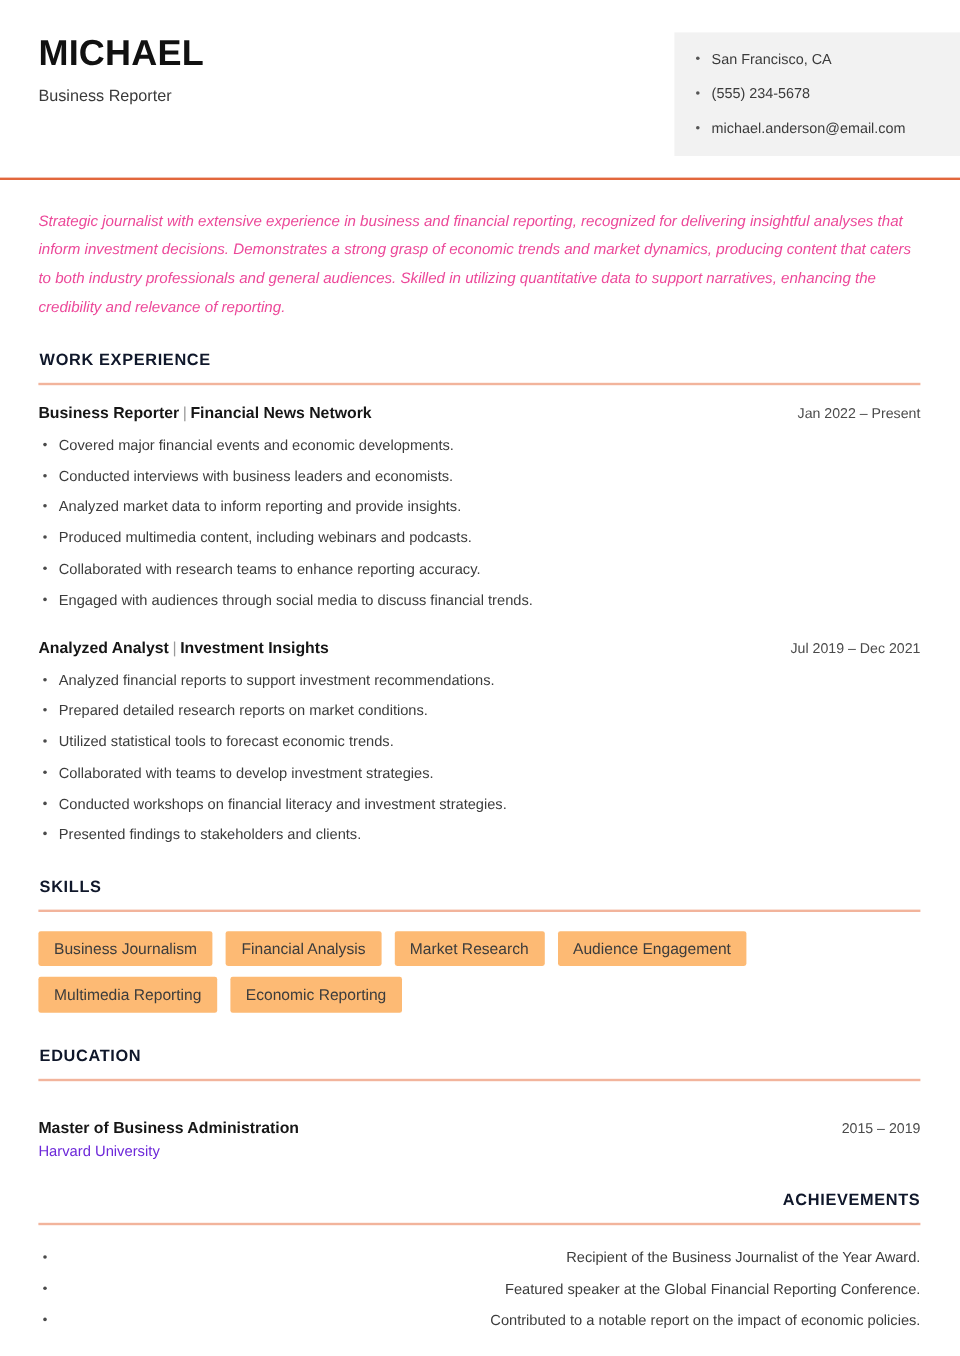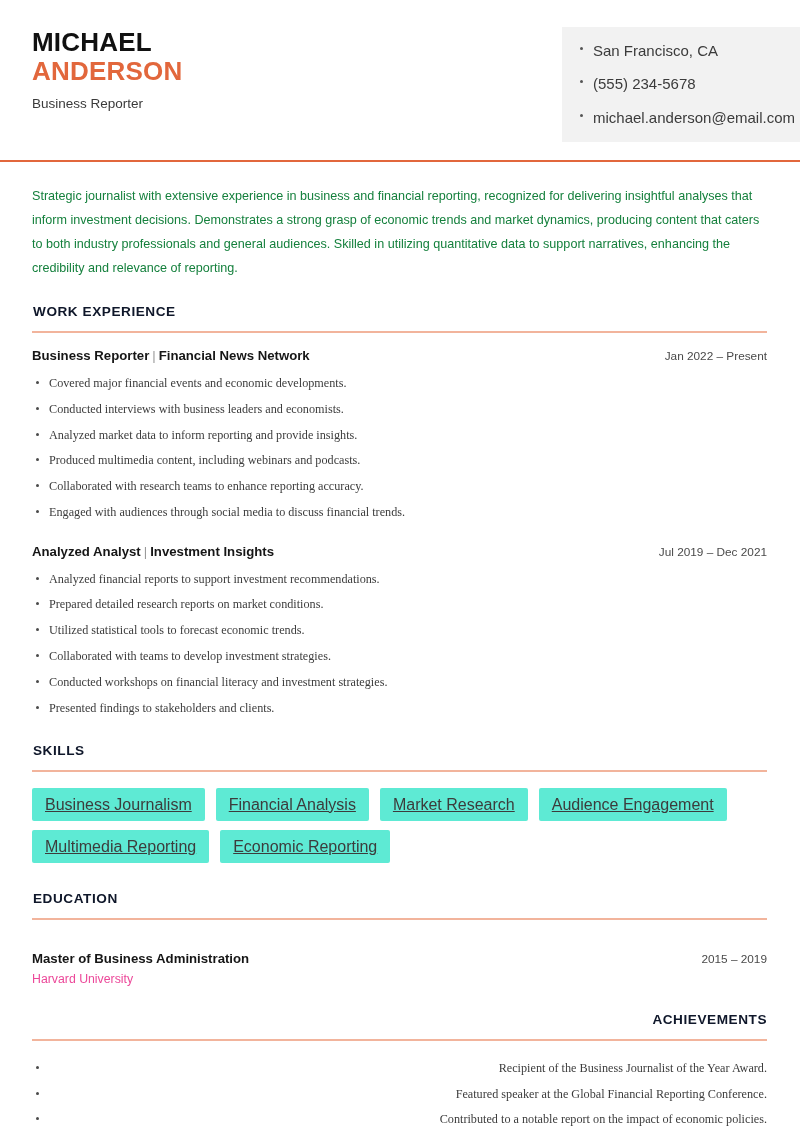--- a/index.html
+++ b/index.html
@@ -19,21 +19,21 @@
   .header {
     position: relative;
     display: flex;
     align-items: flex-start;
     justify-content: space-between;
     padding: 22px 0 0 0;
     min-height: 110px;
   }
   .identity { padding-left: 32px; padding-top: 6px; }
   .name-line {
-    font-size: 26px;
+    font-size: 30px;
     font-weight: bold;
     letter-spacing: 0.2px;
     line-height: 1.12;
   }
   .name-first { color: #111111; }
   .name-last  { color: #E2673C; }
   .job-title {
     margin-top: 10px;
     font-size: 13.5px;
     color: #3a3a3a;
@@ -42,21 +42,21 @@
 
   .contact-box {
     width: 238px;
     background: #f2f2f2;
     padding: 14px 16px 14px 18px;
     margin-top: 5px;
   }
   .contact-list { list-style: none; margin: 0; padding: 0; }
   .contact-list li {
     position: relative;
-    font-size: 15px;
+    font-size: 12px;
     color: #3b3b3b;
     line-height: 1.35;
     padding-left: 13px;
     margin-bottom: 13px;
   }
   .contact-list li:last-child { margin-bottom: 0; }
   .contact-list li::before {
     content: "";
     position: absolute;
     left: 0; top: 6px;
@@ -72,22 +72,23 @@
     margin-top: 18px;
   }
 
   
   .content { padding: 0 33px 0 32px; }
 
   .summary {
     margin-top: 22px;
     font-size: 12.6px;
     line-height: 1.92;
-    color: #15803d;
+    color: #ec4899;
     text-align: left;
+    font-style: italic;
   }
 
   .section { margin-top: 24px; }
   .section-title {
     color: #0f172a;
     font-size: 13.6px;
     font-weight: bold;
     letter-spacing: 0.55px;
     margin: 0 0 12px 1px;
   }
@@ -114,29 +115,28 @@
     line-height: 1.4;
   }
   .sep { color: #9a9a9a; font-weight: normal; padding: 0 3px; }
   .entry-date {
     font-size: 11.8px;
     color: #4a4a4a;
     white-space: nowrap;
   }
   .entry-sub {
     font-size: 12.3px;
-    color: #ec4899;
+    color: #6d28d9;
     margin-top: 3px;
   }
 
   ul.bullets {
     list-style: none;
     margin: 8px 0 0 0;
     padding: 0;
-    font-family: Liberation Serif, serif;
   }
   ul.bullets li {
     position: relative;
     padding-left: 17px;
     font-size: 12.2px;
     color: #3c3c3c;
     line-height: 1.5;
     margin-bottom: 7.5px;
   }
   ul.bullets li:last-child { margin-bottom: 0; }
@@ -145,45 +145,43 @@
     position: absolute;
     left: 4px; top: 7px;
     width: 3px; height: 3px;
     background: #4a4a4a;
     border-radius: 50%;
   }
 
   
   .chips { display: flex; flex-wrap: wrap; gap: 9px 11px; margin-top: 2px; }
   .chip {
-    background: #5eead4;
+    background: #fdba74;
     border-radius: 2px;
     padding: 7px 13px;
-    font-size: 16px;
+    font-size: 13px;
     color: #3c3c3c;
     line-height: 1.2;
     white-space: nowrap;
-    text-decoration: underline;
   }
 
   .achv-list { margin-top: 4px; }
   .section.achievements .section-rule { margin-bottom: 18px; }
   .section.skills .section-rule { margin-bottom: 16px; }
   .section.education .section-rule { margin-bottom: 16px; }
 </style>
 </head>
 <body>
 
 <div class="page">
 
   <div class="header">
     <div class="identity">
       <div class="name-line">
         <div class="name-first">MICHAEL</div>
-        <div class="name-last">ANDERSON</div>
       </div>
       <div class="job-title">Business Reporter</div>
     </div>
 
     <div class="contact-box">
       <ul class="contact-list">
         <li>San Francisco, CA</li>
         <li>(555) 234-5678</li>
         <li>michael.anderson@email.com</li>
       </ul>

